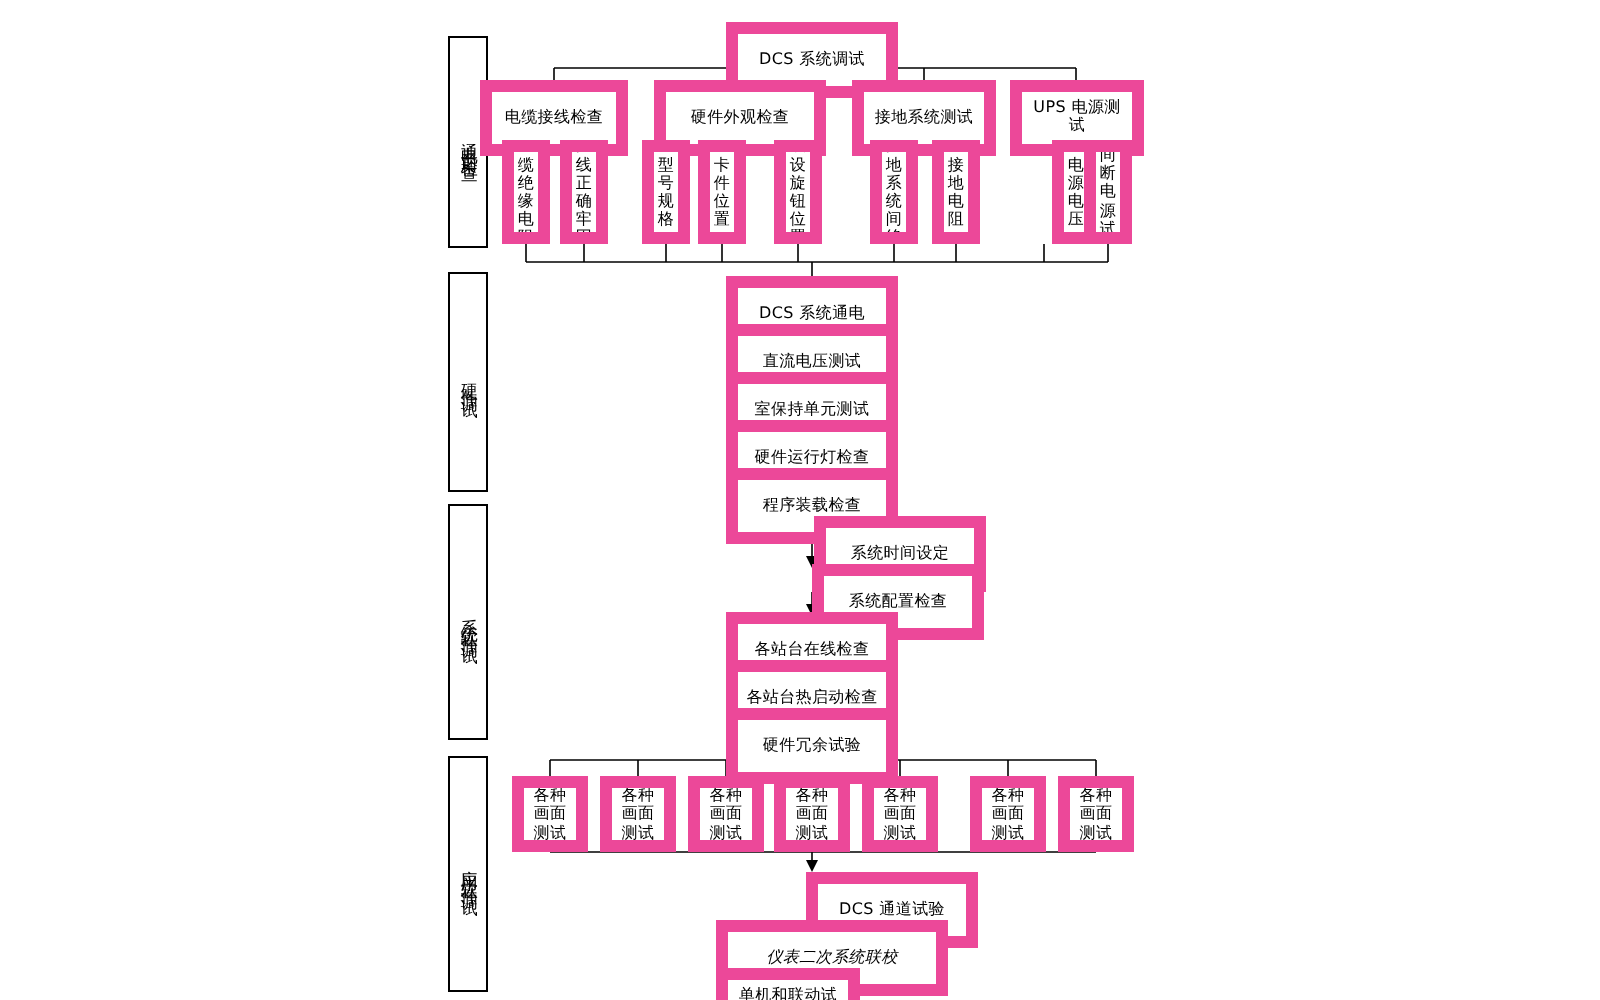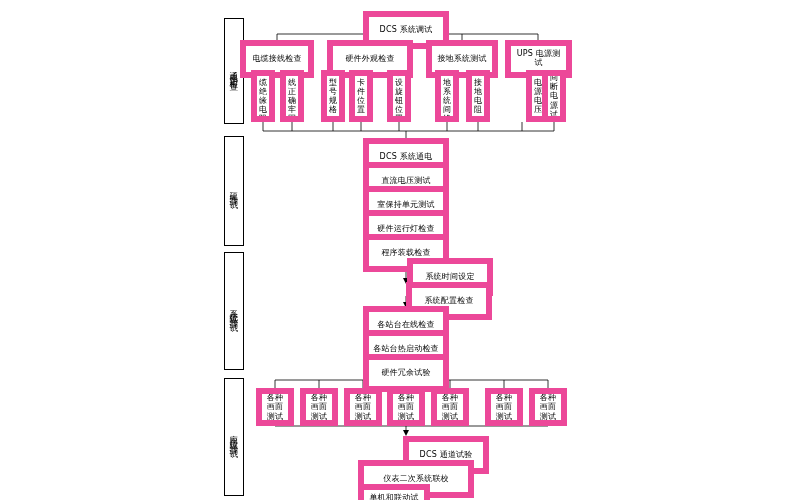--- a/index.html
+++ b/index.html
@@ -269,20 +269,20 @@
   <div class="node stack-node" style="left:485px; top:388px; width:38px; height:30px;">
     <span>各种画面测试</span>
   </div>
   <div class="node stack-node" style="left:529px; top:388px; width:38px; height:30px;">
     <span>各种画面测试</span>
   </div>
 
   <div class="node" style="left:363px; top:436px; width:86px; height:15px;margin-left:40px;">
     <span>DCS 通道试验</span>
   </div>
-  <div class="node" style="left:358px; top:460px; width:116px; height:15px;">
+  <div class="node" style="left:358px; top:460px; width:116px; height:15px;font-style:italic;">
     <span>仪表二次系统联校</span>
   </div>
   <div class="node" style="left:358px; top:484px; width:72px; height:15px;">
     <span>单机和联动试车</span>
   </div>
 
 </div>
 
 </body></html>

